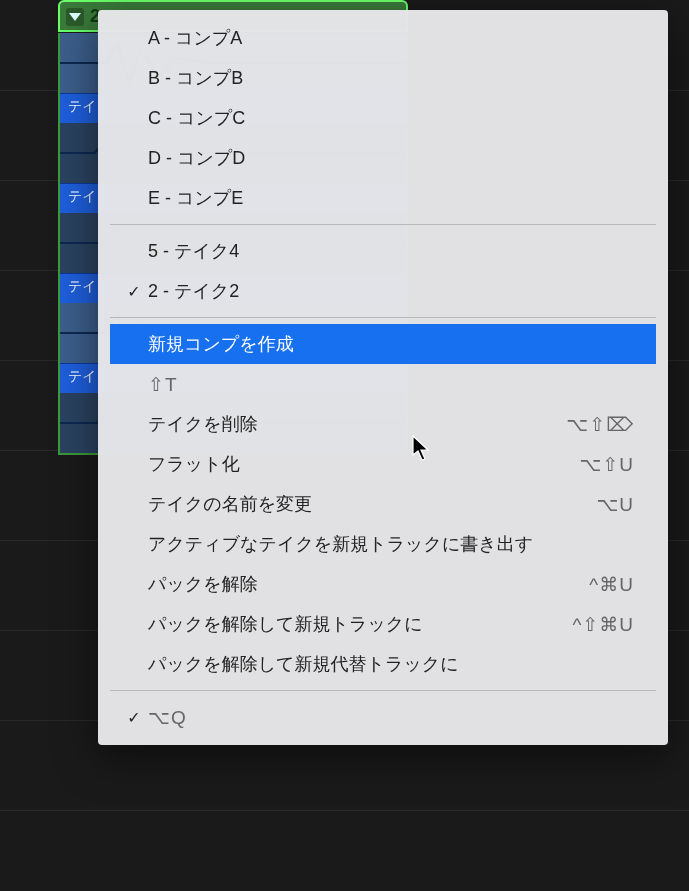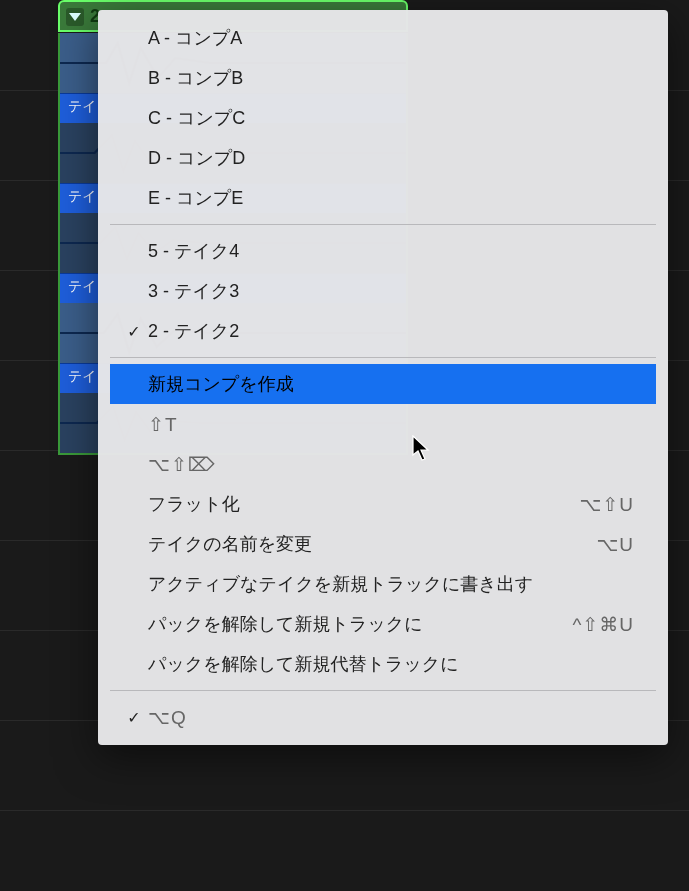--- a/index.html
+++ b/index.html
@@ -83,21 +83,21 @@
   .menu-item {
     display: flex;
     align-items: center;
     height: 40px;
     padding: 0 22px 0 10px;
     cursor: default;
     position:relative;
   }
   .menu-item.highlight {
     background: #1670f0;
-    color: #000000;
+    color: #ffffff;
   }
   .menu-check {
     width: 28px;
     text-align: center;
     font-size: 16px;
   }
   .menu-label {
     flex: 1;
     white-space: nowrap;
   }
@@ -211,57 +211,59 @@
     <span class="menu-label">E - コンプE</span>
   </div>
 
   <div class="menu-sep"></div>
 
   <div class="menu-item">
     <span class="menu-check"></span>
     <span class="menu-label">5 - テイク4</span>
   </div>
   <div class="menu-item">
-    <span class="menu-check"></span>
-    <span class="menu-label">3 - テイク3</span>
-  </div>
-  <div class="menu-item">
     <span class="menu-check">✓</span>
     <span class="menu-label">2 - テイク2</span>
   </div>
 
   <div class="menu-sep"></div>
 
   <div class="menu-item highlight">
     <span class="menu-check"></span>
     <span class="menu-label">新規コンプを作成</span>
     <span class="menu-shortcut"></span>
   </div>
   <div class="menu-item">
     <span class="menu-check"></span>
     <span class="menu-shortcut">⇧T</span>
   </div>
   <div class="menu-item">
     <span class="menu-check"></span>
+    <span class="menu-label">テイクを削除</span>
     <span class="menu-shortcut">⌥⇧⌦</span>
   </div>
   <div class="menu-item">
     <span class="menu-check"></span>
     <span class="menu-label">フラット化</span>
     <span class="menu-shortcut">⌥⇧U</span>
   </div>
   <div class="menu-item">
     <span class="menu-check"></span>
     <span class="menu-label">テイクの名前を変更</span>
     <span class="menu-shortcut">⌥U</span>
   </div>
   <div class="menu-item">
     <span class="menu-check"></span>
     <span class="menu-label">アクティブなテイクを新規トラックに書き出す</span>
     <span class="menu-shortcut"></span>
+  </div>
+  <div class="menu-item">
+    <span class="menu-check"></span>
+    <span class="menu-label">パックを解除</span>
+    <span class="menu-shortcut">^⌘U</span>
   </div>
   <div class="menu-item">
     <span class="menu-check"></span>
     <span class="menu-label">パックを解除して新規トラックに</span>
     <span class="menu-shortcut">^⇧⌘U</span>
   </div>
   <div class="menu-item">
     <span class="menu-check"></span>
     <span class="menu-label">パックを解除して新規代替トラックに</span>
     <span class="menu-shortcut"></span>

